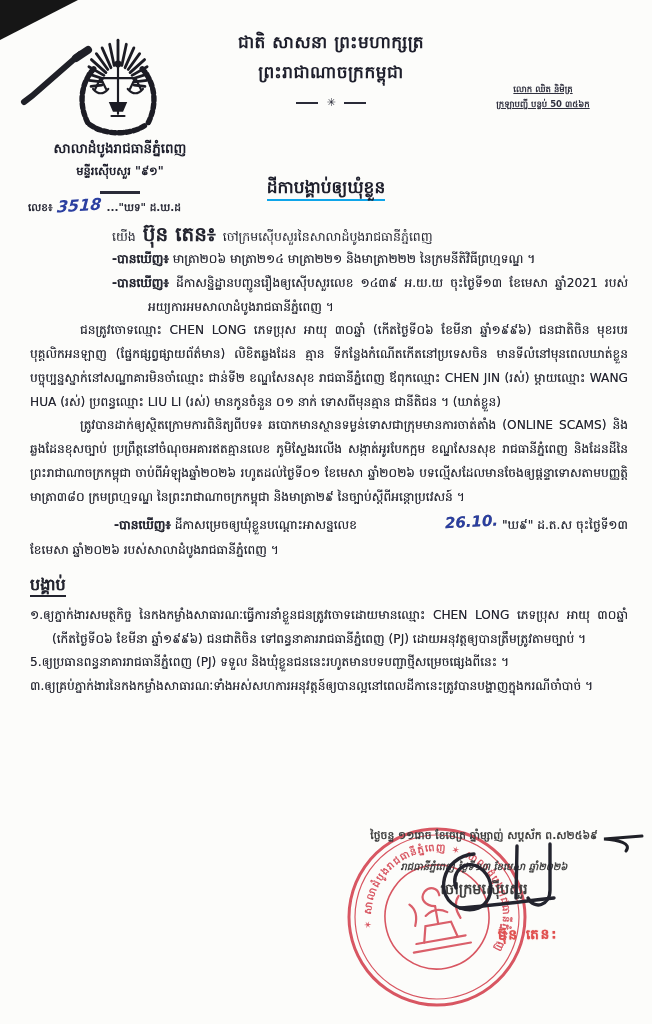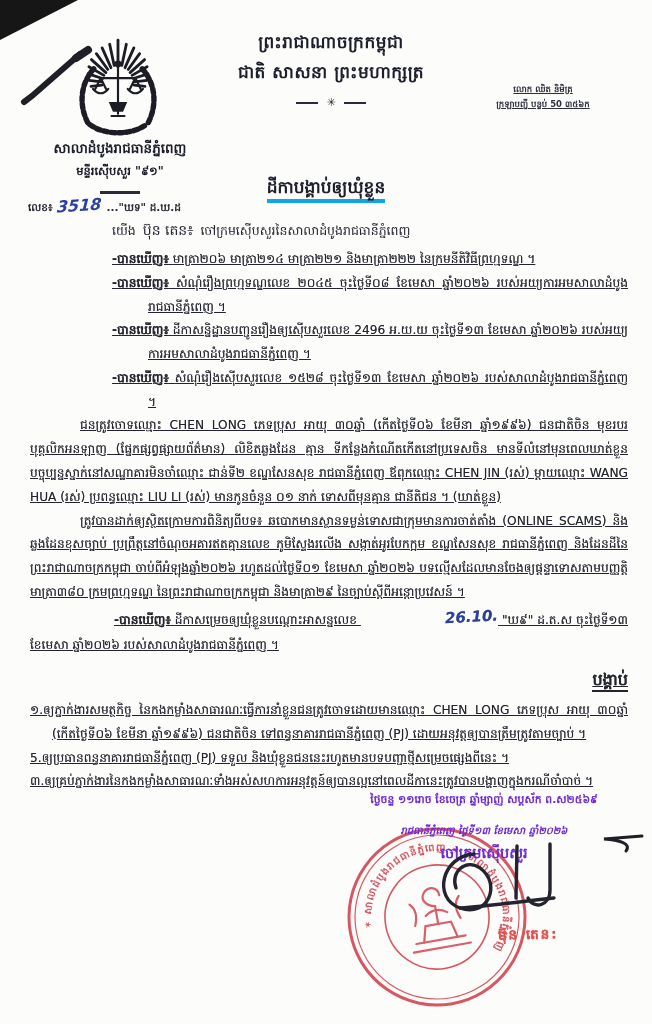--- a/index.html
+++ b/index.html
@@ -21,40 +21,40 @@
   .ornament-row .flower{font-size:11px;}
   .clerk{position:absolute;left:448px;top:82px;width:190px;text-align:center;
     font-size:8.5px;font-weight:bold;line-height:1.8;color:#30313f;text-decoration:underline;}
   .emblem{position:absolute;left:62px;top:38px;}
   .court-block{position:absolute;left:0px;top:140px;width:240px;text-align:center;color:#1d1e2b;}
   .court-name{font-weight:bold;font-size:13.5px;}
   .office-unit{font-weight:bold;font-size:11.5px;margin-top:4px;}
   .office-dash{width:40px;height:3px;background:#2a2b38;margin:10px auto 0 auto;}
   .doc-title{position:absolute;left:0;right:0;top:176px;text-align:center;
     font-size:17px;font-weight:bold;color:#1d1e2b;}
-  .doc-title span{border-bottom:4px solid #0ea5e9;padding-bottom:2px;}
+  .doc-title span{border-bottom:2px solid #0ea5e9;padding-bottom:2px;}
   .case-no{position:absolute;left:28px;top:196px;font-size:10.5px;font-weight:bold;color:#2a2b38;}
   .hand{color:#2b3fa0;font-weight:bold;font-style:italic;transform:rotate(-4deg) skewX(-8deg);display:inline-block;}
   .case-no .hand{font-size:16px;margin:0 1px;}
   .intro-line{position:absolute;left:112px;top:221px;font-size:12.5px;color:#23242f;}
-  .intro-line .judge{font-weight:normal;font-size:14px;padding:0 3px;}
+  .intro-line .judge{font-weight:bold;font-size:20px;padding:0 3px;}
   
   .body-text{position:absolute;left:30px;right:24px;top:248px;
     font-size:12.2px;line-height:1.95;text-align:justify;color:#23242f;
-    text-shadow:0 0 .4px rgba(35,36,47,.55);text-decoration:underline;}
+    text-shadow:0 0 .4px rgba(35,36,47,.55);}
   .seen{font-weight:bold;}
   .citation{padding-left:118px;text-indent:-36px;}
   .citation-last{text-indent:84px;}
   .para{text-indent:50px;}
   .inline-hand{color:#2b3fa0;font-weight:bold;font-style:italic;font-size:15px;display:inline-block;transform:rotate(-3deg);}
-  .order-heading{text-align:right;font-weight:bold;font-size:16px;margin:6px 0 4px 0;}
+  .order-heading{text-align:left;font-weight:bold;font-size:16px;margin:6px 0 4px 0;}
   .order-heading span{border-bottom:2px solid #23242f;padding-bottom:1px;}
   .order{padding-left:22px;text-indent:-22px;}
   
-  .sign-block{position:absolute;left:316px;top:792px;width:336px;text-align:center;z-index:2;color:#6d28d9;}
+  .sign-block{position:absolute;left:316px;top:828px;width:336px;text-align:center;z-index:2;color:#404040;}
   .lunar-date{font-size:10.8px;font-weight:bold;}
   .place-date{font-size:10px;font-weight:bold;font-style:italic;margin-top:16px;}
   .role{font-size:14.5px;font-weight:bold;margin-top:5px;}
   .flourish{position:absolute;left:598px;top:830px;z-index:2;}
   .stamp{position:absolute;left:342px;top:822px;z-index:1;opacity:.88;transform:rotate(-10deg);mix-blend-mode:multiply;}
   .signature{position:absolute;left:422px;top:838px;z-index:3;}
   .signer-name{position:absolute;left:498px;top:926px;z-index:2;
     color:#e0504f;font-weight:bold;font-size:13.5px;letter-spacing:2px;
     text-shadow:0 0 1px rgba(224,80,79,.8);transform:rotate(-1deg);}
 </style>
@@ -63,22 +63,22 @@
 
 <div class="page">
 
   <div class="corner-fold"></div>
   <svg class="pen-mark" width="78" height="66" viewBox="0 0 78 66">
     <path d="M6,58 L14,52 L62,10" stroke="#1f2027" stroke-width="6" fill="none" stroke-linecap="round"></path>
     <path d="M58,14 L70,6" stroke="#1f2027" stroke-width="8" fill="none" stroke-linecap="round"></path>
   </svg>
 
   <div class="motto">
+    <div>ជាតិ សាសនា ព្រះមហាក្សត្រ</div>
     <div>ព្រះរាជាណាចក្រកម្ពុជា</div>
-    <div>ជាតិ សាសនា ព្រះមហាក្សត្រ</div>
   </div>
   <div class="ornament-row">
     <div class="bar"></div>
     <div class="flower">✳</div>
     <div class="bar"></div>
   </div>
 
   <div class="clerk">
     <div>លោក ឈិត និមិត្រ</div>
     <div>ក្រឡាបញ្ជី បន្ទប់ 50 ៣៥៦ក</div>
@@ -146,29 +146,21 @@
     <span>ចៅក្រមស៊ើបសួរនៃសាលាដំបូងរាជធានីភ្នំពេញ</span>
   </div>
 
   <div class="body-text">
     <div class="citation">
       <span class="seen">-បានឃើញ៖</span>
       <span>មាត្រា២០៦ មាត្រា២១៤ មាត្រា២២១ និងមាត្រា២២២ នៃក្រមនីតិវិធីព្រហ្មទណ្ឌ ។</span>
     </div>
     <div class="citation">
       <span class="seen">-បានឃើញ៖</span>
-      <span>សំណុំរឿងព្រហ្មទណ្ឌលេខ ២០៤៥ ចុះថ្ងៃទី០៨ ខែមេសា ឆ្នាំ២០២៦ របស់អយ្យការអមសាលាដំបូងរាជធានីភ្នំពេញ ។</span>
-    </div>
-    <div class="citation">
-      <span class="seen">-បានឃើញ៖</span>
-      <span>ដីកាសន្និដ្ឋានបញ្ជូនរឿងឲ្យស៊ើបសួរលេខ 2496 អ.យ.យ ចុះថ្ងៃទី១៣ ខែមេសា ឆ្នាំ២០២៦ របស់អយ្យការអមសាលាដំបូងរាជធានីភ្នំពេញ ។</span>
-    </div>
-    <div class="citation">
-      <span class="seen">-បានឃើញ៖</span>
-      <span>សំណុំរឿងស៊ើបសួរលេខ ១៥២៨ ចុះថ្ងៃទី១៣ ខែមេសា ឆ្នាំ២០២៦ របស់សាលាដំបូងរាជធានីភ្នំពេញ ។</span>
+      <span>ដីកាសន្និដ្ឋានបញ្ជូនរឿងឲ្យស៊ើបសួរលេខ ១៤៣៩ អ.យ.យ ចុះថ្ងៃទី១៣ ខែមេសា ឆ្នាំ2021 របស់អយ្យការអមសាលាដំបូងរាជធានីភ្នំពេញ ។</span>
     </div>
     <div class="para">ជនត្រូវចោទឈ្មោះ CHEN LONG ភេទប្រុស អាយុ ៣០ឆ្នាំ (កើតថ្ងៃទី០៦ ខែមីនា ឆ្នាំ១៩៩៦) ជនជាតិចិន មុខរបរបុគ្គលិកអនឡាញ (ផ្នែកផ្សព្វផ្សាយព័ត៌មាន) លិខិតឆ្លងដែន គ្មាន ទីកន្លែងកំណើតកើតនៅប្រទេសចិន មានទីលំនៅមុនពេលឃាត់ខ្លួន បច្ចុប្បន្នស្នាក់នៅសណ្ឋាគារមិនចាំឈ្មោះ ជាន់ទី២ ខណ្ឌសែនសុខ រាជធានីភ្នំពេញ ឪពុកឈ្មោះ CHEN JIN (រស់) ម្ដាយឈ្មោះ WANG HUA (រស់) ប្រពន្ធឈ្មោះ LIU LI (រស់) មានកូនចំនួន ០១ នាក់ ទោសពីមុនគ្មាន ជានីតិជន ។ (ឃាត់ខ្លួន)</div>
     <div class="para">ត្រូវបានដាក់ឲ្យស្ថិតក្រោមការពិនិត្យពីបទ៖ ឆបោកមានស្ថានទម្ងន់ទោសជាក្រុមមានការចាត់តាំង (ONLINE SCAMS) និងឆ្លងដែនខុសច្បាប់ ប្រព្រឹត្តនៅចំណុចអគារឥតគ្មានលេខ ភូមិស្ទែងរលើង សង្កាត់អូរបែកក្អម ខណ្ឌសែនសុខ រាជធានីភ្នំពេញ និងដែនដីនៃព្រះរាជាណាចក្រកម្ពុជា ចាប់ពីអំឡុងឆ្នាំ២០២៦ រហូតដល់ថ្ងៃទី០១ ខែមេសា ឆ្នាំ២០២៦ បទល្មើសដែលមានចែងឲ្យផ្ដន្ទាទោសតាមបញ្ញត្តិមាត្រា៣៨០ ក្រមព្រហ្មទណ្ឌ នៃព្រះរាជាណាចក្រកម្ពុជា និងមាត្រា២៩ នៃច្បាប់ស្ដីពីអន្ដោប្រវេសន៍ ។</div>
     <div class="citation-last">
       <span class="seen">-បានឃើញ៖</span>
       <span>ដីកាសម្រេចឲ្យឃុំខ្លួនបណ្ដោះអាសន្នលេខ</span>
       <span class="inline-hand">26.10.</span>
       <span>"ឃ៩" ដ.ត.ស ចុះថ្ងៃទី១៣ ខែមេសា ឆ្នាំ២០២៦ របស់សាលាដំបូងរាជធានីភ្នំពេញ ។</span>
     </div>
 

